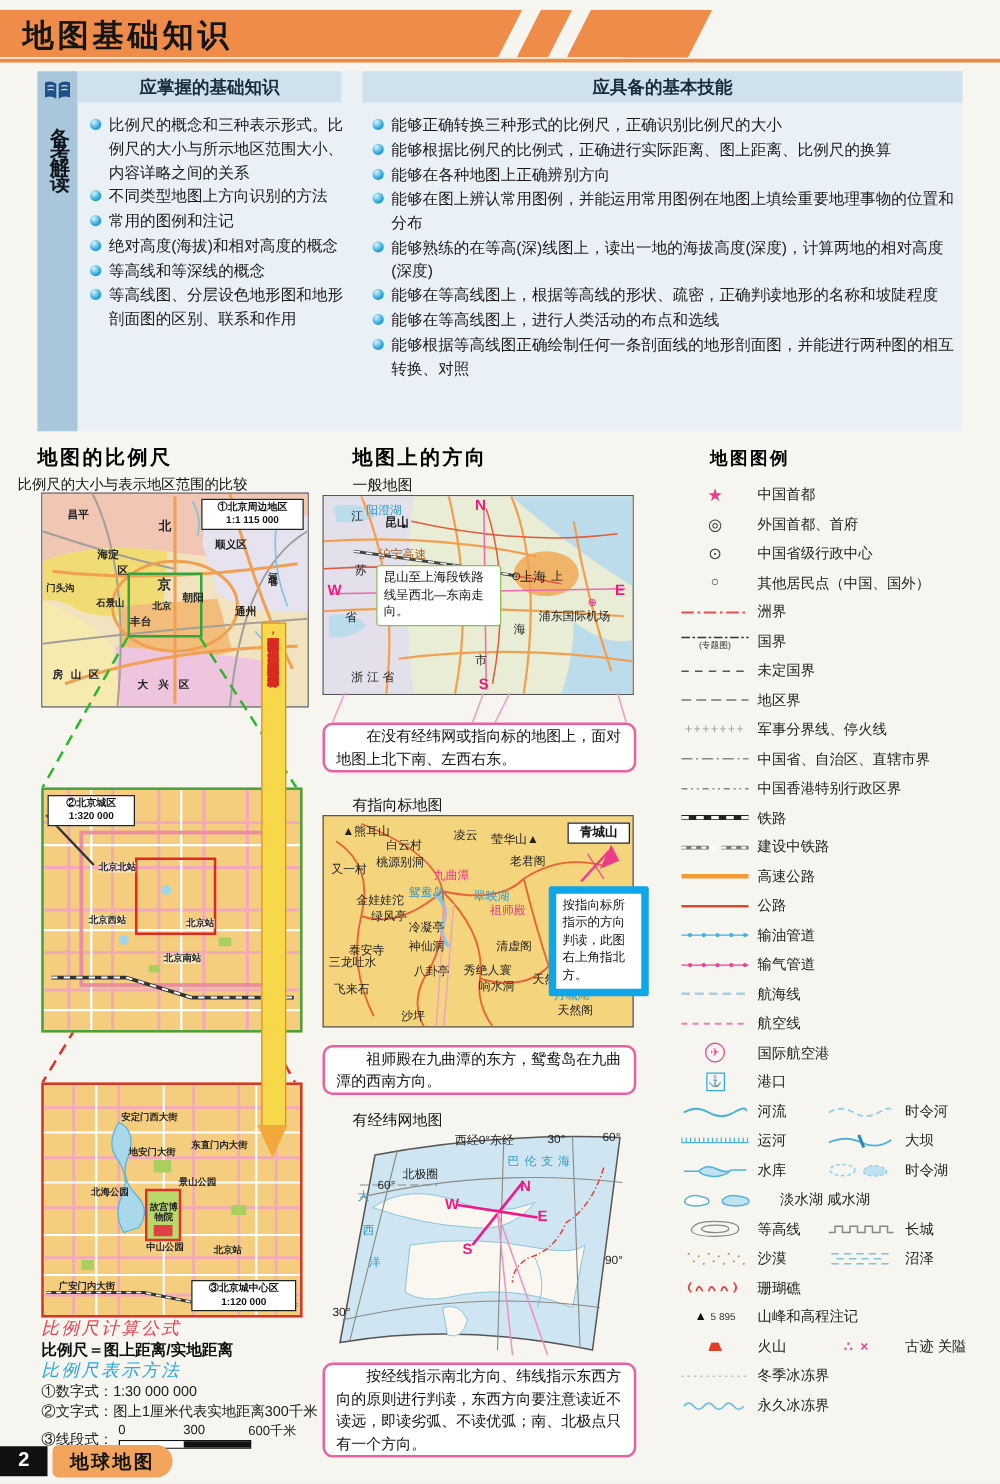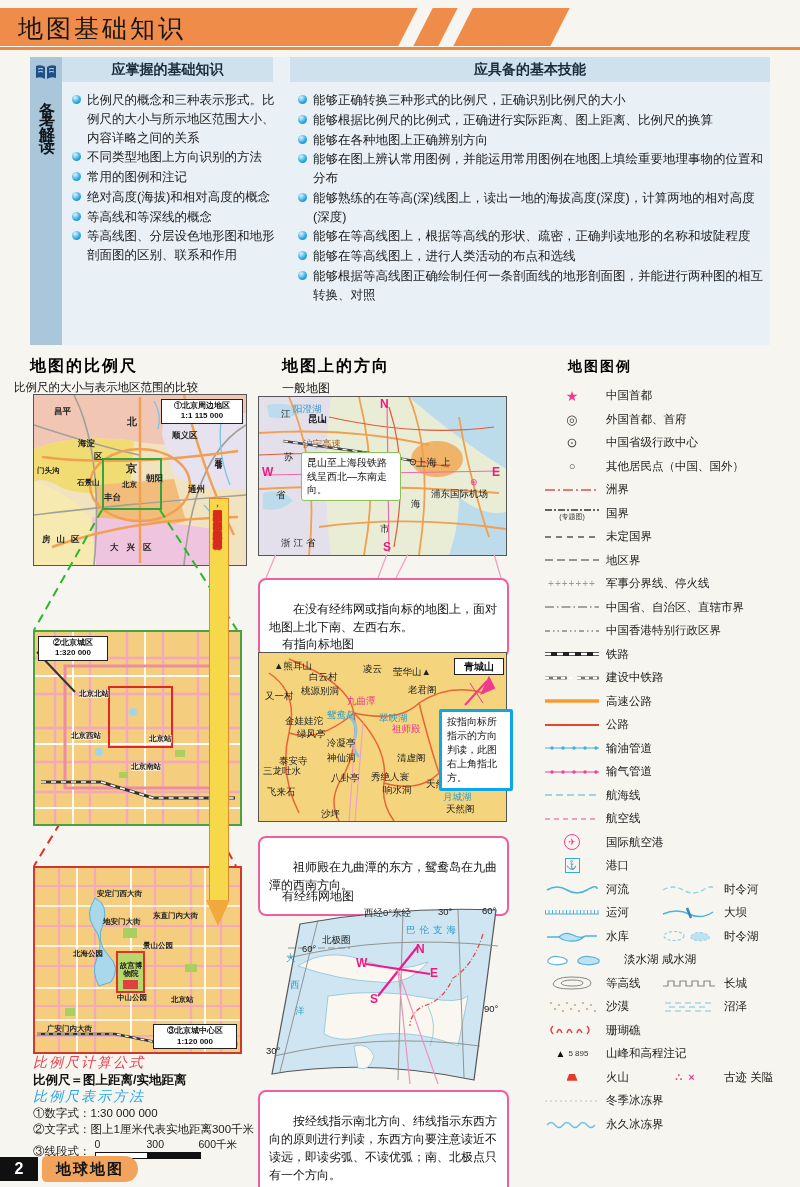--- a/index.html
+++ b/index.html
@@ -1,20 +1,20 @@
 <!DOCTYPE html>
 <html><head>
 <meta charset="utf-8">
 <style>
   html,body{margin:0;padding:0;background:#efede8}
   .page{position:relative;width:800px;height:1187px;background:#f7f5f0;font-family:"Liberation Sans",sans-serif;overflow:hidden;margin:0 auto}
   
   .banner{position:absolute;left:0;top:8px;width:530px;height:38px;background:#ef8c4a;clip-path:polygon(0 0,100% 0,calc(100% - 24px) 100%,0 100%)}
   .banner .stripe{position:absolute;top:0;width:15px;height:100%;background:#f7f5f0;transform:skewX(-27deg)}
-  .banner-title{position:absolute;left:18px;top:12px;font-size:25px;font-weight:normal;color:#151515;letter-spacing:3px}
+  .banner-title{position:absolute;left:18px;top:12px;font-size:25px;font-weight:bold;color:#151515;letter-spacing:3px}
   .banner-ext{position:absolute;left:508px;top:8px;width:52px;height:38px;background:#ef8c4a;transform:skewX(-27deg)}
   .rule{position:absolute;left:0;top:47px;width:800px;height:3px;background:#ea8a40}
   
   .prep{position:absolute;left:30px;top:57px;width:740px;height:288px;background:#e9f1f7}
   .prep-side{position:absolute;left:0;top:0;width:32px;height:100%;background:#a9c6db}
   .prep-side .vtext{position:absolute;left:6px;top:32px;writing-mode:vertical-rl;font-size:16px;font-weight:bold;color:#10161c;letter-spacing:12px}
   .prep-h{position:absolute;top:0;height:25px;background:#cfe1ed;display:flex;align-items:center;justify-content:center;font-size:14px;font-weight:bold;color:#1b2b3a}
   .plist{position:absolute;display:flex;flex-direction:column;gap:1px}
   .pitem{display:flex;gap:6px;font-size:12.5px;line-height:1.5;color:#1b1b1b;font-weight:500}
   .dot{flex:0 0 9px;width:9px;height:9px;border-radius:50%;margin-top:4px;background:radial-gradient(circle at 35% 30%,#d8f3fc,#2aa6dd 60%,#0f7cb2)}
@@ -26,22 +26,22 @@
   .map svg{position:absolute;left:0;top:0;display:block}
   .ml{position:absolute;font-size:8.5px;line-height:1.05;color:#222;white-space:nowrap;font-weight:bold}
   .m9 .ml{font-size:9.5px;font-weight:normal}
   .b{font-weight:bold}
   .pink{color:#e8368f}.blue{color:#2f9cc8}
   .t7{font-size:7px}.t75{font-size:7.5px}.t8{font-size:8px}.t11{font-size:11px}
   .vert{writing-mode:vertical-rl;letter-spacing:2px}
   .infobox{position:absolute;background:#fff;border:1px solid #222;font-size:8px;font-weight:bold;text-align:center;line-height:1.3;padding:1px 3px;color:#111}
   .compass-l{position:absolute;font-size:12px;font-weight:bold;color:#ef1a7e}
   .callout{position:absolute;background:#fff;border:1.5px solid #8cc05a;border-radius:3px;padding:3px 5px;font-size:10px;line-height:1.35;color:#111}
-  .callout2{position:absolute;background:#fff;border:3px solid #0ea5e9;border-radius:2px;padding:3px 5px;font-size:10px;line-height:1.4;color:#111}
-  .note{position:absolute;background:#fff;border:2px solid #ec5fa1;border-radius:8px;padding:20px 9px;font-size:12px;line-height:1.5;color:#111}
+  .callout2{position:absolute;background:#fff;border:6px solid #0ea5e9;border-radius:2px;padding:3px 5px;font-size:10px;line-height:1.4;color:#111}
+  .note{position:absolute;background:#fff;border:2px solid #ec5fa1;border-radius:8px;padding:0 9px;font-size:12px;line-height:1.5;color:#111}
   .note p{margin:0;text-indent:2em}
   .strip{position:absolute;left:209px;top:498px;width:18px;height:402px;background:#f7d84a;border:1px solid #db8a2e;z-index:6}
   .strip .vtext{position:absolute;left:3px;top:4px;writing-mode:vertical-rl;font-size:9.5px;font-weight:bold;color:#d92b22;line-height:1}
   .strip-arrow{position:absolute;left:206px;top:900px;width:0;height:0;border-left:12px solid transparent;border-right:12px solid transparent;border-top:26px solid #f2a93c;z-index:6}
   .ld{position:absolute;pointer-events:none}
   
   .ftitle{position:absolute;font-size:14px;font-weight:normal;font-style:italic;letter-spacing:2px}
   .fline{position:absolute;font-size:12.5px;font-weight:bold;color:#111}
   .mline{position:absolute;font-size:11.5px;color:#1a1a1a;display:flex;align-items:flex-end}
   .sbar{display:inline-block;margin-left:4px}

